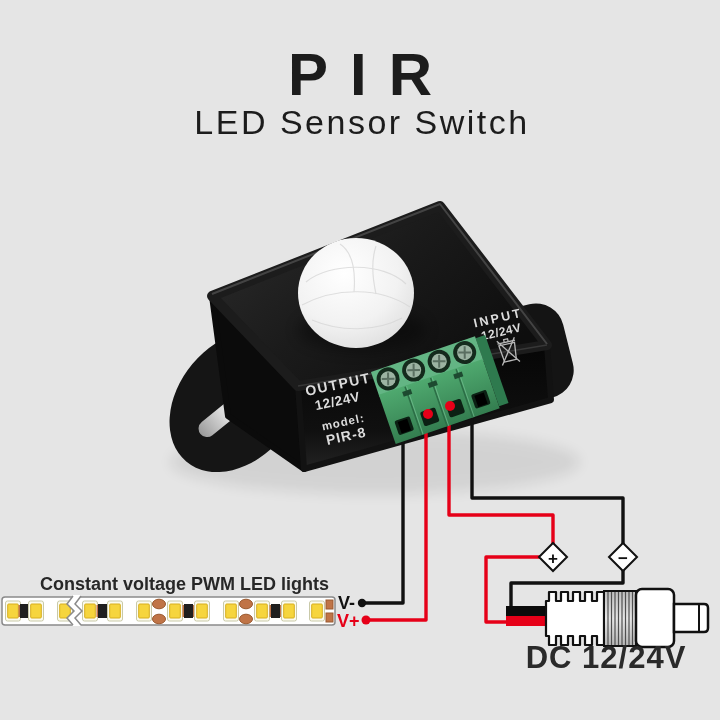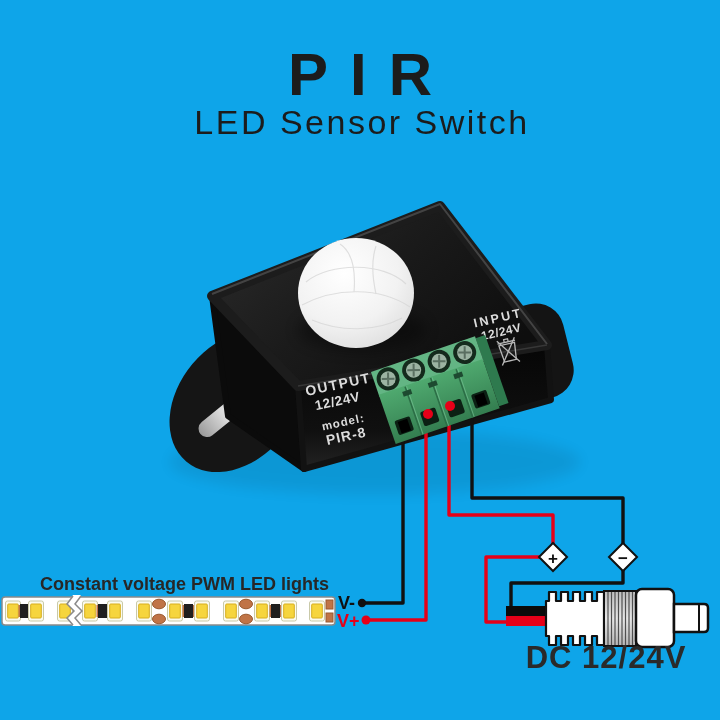--- a/index.html
+++ b/index.html
@@ -1,16 +1,16 @@
 <!DOCTYPE html>
 <html><head>
 <meta charset="utf-8">
 <style>
   html,body{margin:0;padding:0;background:#ffffff;}
-  .canvas{position:relative;width:720px;height:720px;background:#0ea5e9;overflow:hidden;
+  .canvas{position:relative;width:720px;height:720px;background:#e5e5e5;overflow:hidden;
           font-family:"Liberation Sans", sans-serif;}
   svg{position:absolute;left:0;top:0;}
   text{font-family:"Liberation Sans", sans-serif;}
   .title-main{font-size:60px;font-weight:bold;fill:#1c1c1c;letter-spacing:22px;}
   .title-sub{font-size:34px;font-weight:normal;fill:#1c1c1c;letter-spacing:2.5px;}
   .strip-caption{font-size:18px;font-weight:bold;fill:#272727;}
   .vminus{font-size:18px;font-weight:bold;fill:#101010;}
   .vplus{font-size:18px;font-weight:bold;fill:#e60018;}
   .dc-label{font-size:31px;font-weight:bold;fill:#2a2a2a;letter-spacing:1px;}
   .dev-label{fill:#dcdcdc;font-weight:bold;}

